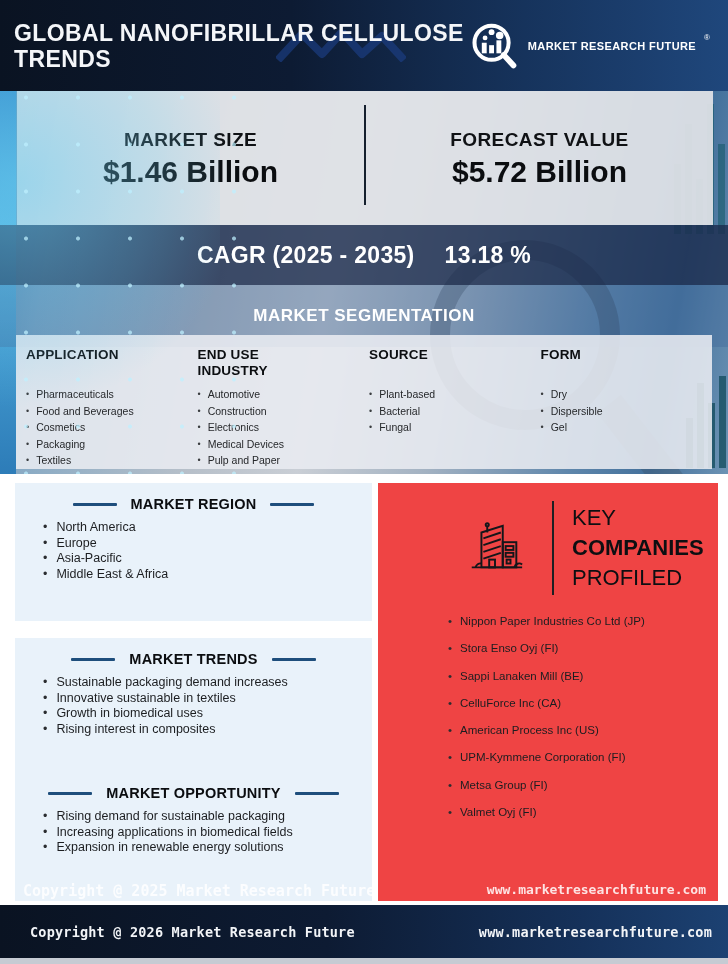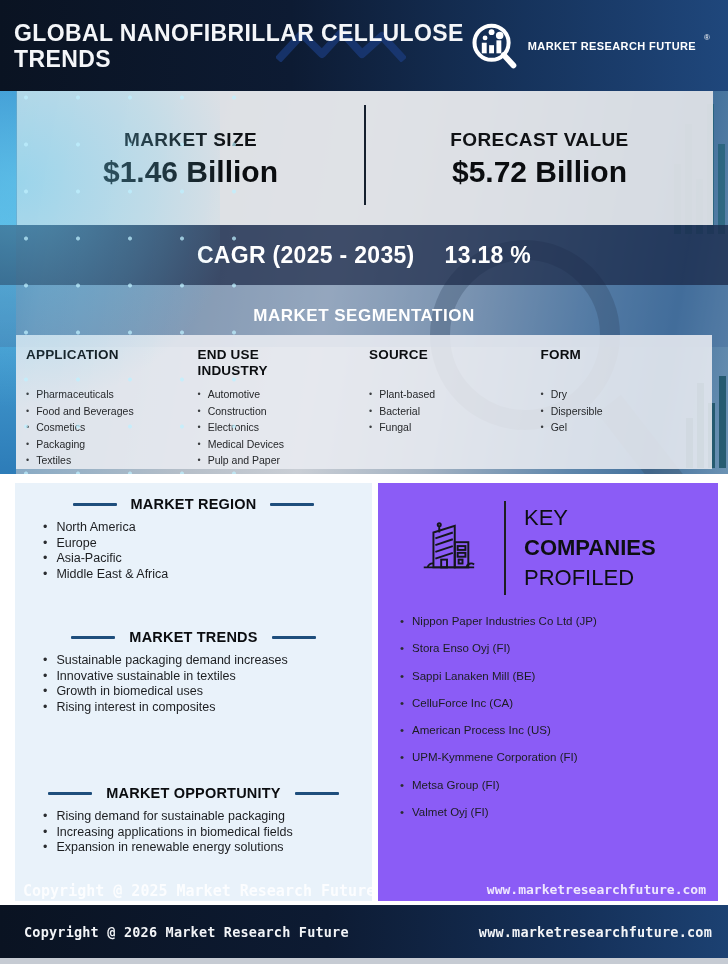--- a/index.html
+++ b/index.html
@@ -58,48 +58,48 @@
   .seg-col { width:174px; }
   .seg-heading { font-size:13.5px; font-weight:800; color:#0c0e11; letter-spacing:.2px; max-width:105px; line-height:16px; min-height:36px; }
   .seg-list { list-style:none; margin-top:4px; }
   .seg-list li { font-size:10.5px; color:#26282b; line-height:15.5px; }
   .seg-list li::before { content:"•"; font-size:9px; margin-right:7px; position:relative; top:-1px; color:#3a3d40; }
 
   
   .main { position:absolute; left:0; top:474px; width:728px; height:431px; background:#ffffff; }
   .info-box { position:absolute; left:15px; width:357px; background:#e9f2fa; }
   .box-region { top:9px; height:138px; }
-  .box-trends { top:142px; height:164px; }
+  .box-trends { top:164px; height:164px; }
   .box-opportunity { top:298px; height:129px; }
   .box-title-row { display:flex; align-items:center; justify-content:center; gap:14px; margin-top:13px; }
   .dash { width:44px; height:3px; background:#1e4e7c; border-radius:1px; }
   .box-title { font-size:14.5px; font-weight:800; color:#0b0d10; letter-spacing:.2px; }
   .box-list { list-style:none; margin:8px 4px 0 28px; }
   .box-list li { font-size:12.5px; color:#1c1e21; line-height:15.5px; }
   .box-list li::before { content:"•"; margin-right:9px; color:#2a2c2f; }
 
-  .companies-box { position:absolute; left:378px; top:9px; width:340px; height:418px; background:#8b5cf6; }
+  .companies-box { position:absolute; left:378px; top:9px; width:340px; height:418px; background:#ef4444;padding-left:48px; }
   .companies-header { display:flex; align-items:center; margin:18px 0 0 38px; }
   .building-icon { width:62px; height:62px; flex:0 0 auto; }
   .companies-divider { width:2px; height:94px; background:#1d1f22; margin:0 18px 0 26px; }
   .companies-title { font-size:22px; color:#0d0f12; line-height:30px; }
   .ct-normal { font-weight:400; }
   .ct-bold { font-weight:700; }
   .companies-list { list-style:none; margin:20px 8px 0 22px; }
   .companies-list li { font-size:11.5px; color:#1b1d20; margin-bottom:15.3px; }
   .companies-list li::before { content:"•"; margin-right:8px; color:#2a2c2f; }
 
   .watermark { position:absolute; font-family:"DejaVu Sans Mono", monospace; font-weight:700; color:rgba(255,255,255,.85); white-space:nowrap; }
   .wm-left { left:8px; bottom:1px; font-size:15px; }
   .wm-right { right:12px; bottom:4px; font-size:13px; }
 
   
   .footer { position:absolute; left:0; top:905px; width:728px; height:53px;
     background:linear-gradient(90deg,#0a1322 0%, #0d1b33 45%, #15315a 80%, #1c4172 100%);
-    display:flex; align-items:center; justify-content:space-between; padding:0 16px 0 24px; }
+    display:flex; align-items:center; justify-content:space-between; padding:0 16px 0 30px; }
   .footer-text { font-family:"DejaVu Sans Mono", monospace; font-weight:700; font-size:13.5px; color:#f2f4f7; letter-spacing:.2px; }
   .bottom-strip { position:absolute; left:0; top:958px; width:728px; height:6px; background:#c6cbd3; }
 </style>
 </head>
 <body>
 
 <div class="stage">
 
   <div class="header">
     <svg class="m-decor" width="130" height="32" viewBox="0 0 130 32">

